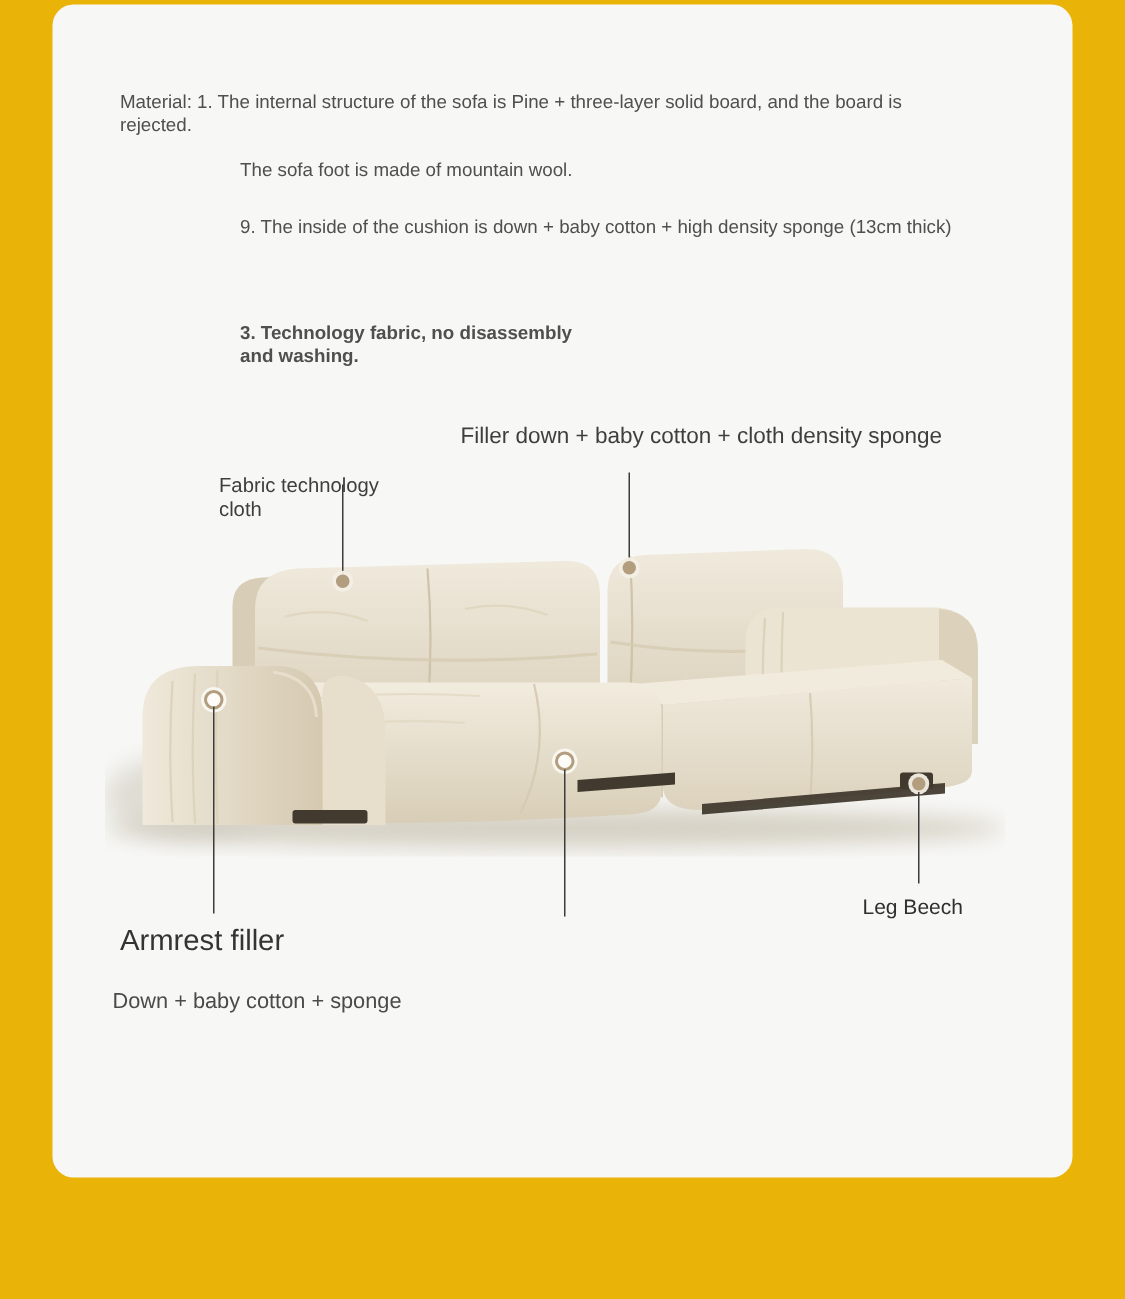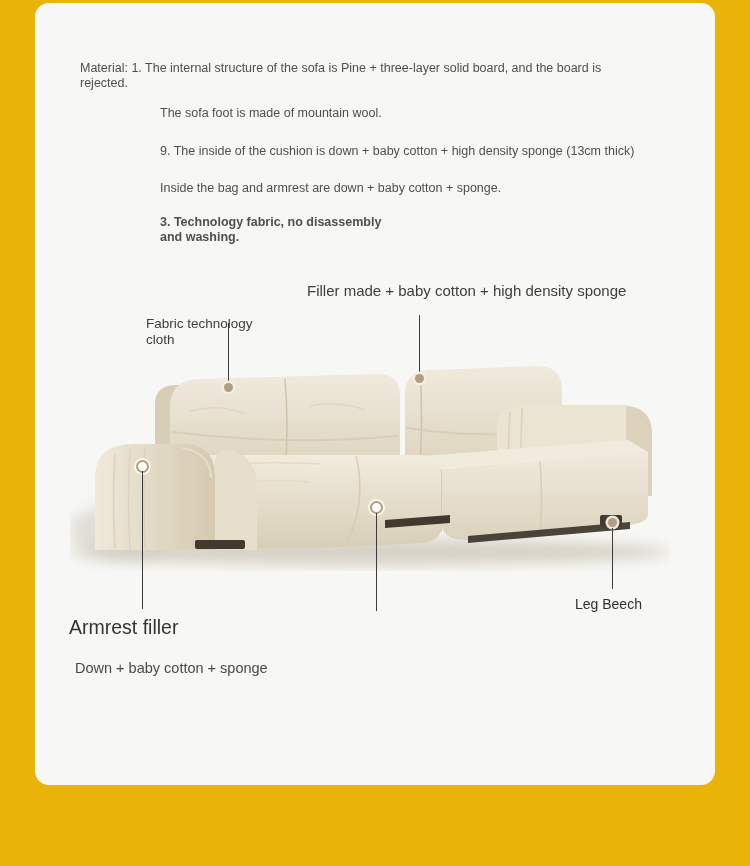--- a/index.html
+++ b/index.html
@@ -16,21 +16,21 @@
   .note{position:absolute;color:#4f4f4f;font-size:12.5px;line-height:14.5px;}
   .note-intro{left:80px;top:61px;width:552px;}
   .note-1{left:160px;top:106px;width:520px;}
   .note-2{left:160px;top:144px;width:530px;}
   .note-3{left:160px;top:181px;width:520px;}
   .note-4{left:160px;top:215px;width:234px;font-weight:bold;}
   
   .lbl{position:absolute;color:#3e3e3e;}
   .lbl-fabric{left:146px;top:285px;width:128px;font-size:13.5px;line-height:16px;margin-top:31px;}
   .lbl-filler{left:307px;top:282px;width:340px;font-size:15px;}
-  .lbl-armrest-title{left:69px;top:616px;font-size:19.5px;color:#343434;}
+  .lbl-armrest-title{left:80px;top:616px;font-size:19.5px;color:#343434;}
   .lbl-armrest-sub{left:75px;top:660px;font-size:14.5px;color:#4a4a4a;}
   .lbl-frame-title{left:307px;top:618px;font-size:16.5px;color:#343434;}
   .lbl-frame-sub{left:307px;top:644px;width:158px;font-size:14px;line-height:17px;color:#4a4a4a;}
   .lbl-leg{left:575px;top:596px;font-size:14px;color:#2f2f2f;}
   
   .cline{position:absolute;width:1px;background:#3c3c3c;}
   .line-fabric{left:228px;top:323px;height:61px;}
   .line-filler{left:419px;top:315px;height:60px;}
   .line-armrest{left:142px;top:471px;height:138px;}
   .line-frame{left:376px;top:513px;height:98px;}
@@ -55,21 +55,20 @@
 </head>
 <body>
 
 <div id="screen">
 
   <div class="card"></div>
 
   <div class="note note-intro">Material: 1. The internal structure of the sofa is Pine + three-layer solid board, and the board is rejected.</div>
   <div class="note note-1">The sofa foot is made of mountain wool.</div>
   <div class="note note-2">9. The inside of the cushion is down + baby cotton + high density sponge (13cm thick)</div>
-  <div class="note note-3">Inside the bag and armrest are down + baby cotton + sponge.</div>
   <div class="note note-4">3. Technology fabric, no disassembly and washing.</div>
 
   <svg class="sofa" viewBox="0 0 600 215" xmlns="http://www.w3.org/2000/svg" role="img">
     <defs>
       <linearGradient id="gCream" x1="0" y1="0" x2="0" y2="1">
         <stop offset="0" stop-color="#f0eadd"></stop>
           <stop offset="1" stop-color="#dcd2bd"></stop>
       </linearGradient>
       <linearGradient id="gSeat" x1="0" y1="0" x2="0" y2="1">
         <stop offset="0" stop-color="#f2ecdf"></stop>
@@ -138,21 +137,21 @@
       <rect x="125" y="184" width="50" height="9" rx="2"></rect>
       <polygon points="315,164 380,159 380,167 315,172"></polygon>
       <rect x="530" y="159" width="22" height="11" rx="2"></rect>
     </g>
   </svg>
 
   <div class="lbl lbl-fabric">Fabric technology cloth</div>
   <div class="cline line-fabric"></div>
   <div class="dot-solid dot-fabric"></div>
 
-  <div class="lbl lbl-filler">Filler made + baby cotton + high density sponge</div>
+  <div class="lbl lbl-filler">Filler down + baby cotton + cloth density sponge</div>
   <div class="cline line-filler"></div>
   <div class="dot-solid dot-filler"></div>
 
   <div class="dot-ring dot-armrest"></div>
   <div class="cline line-armrest"></div>
   <div class="lbl lbl-armrest-title">Armrest filler</div>
   <div class="lbl lbl-armrest-sub">Down + baby cotton + sponge</div>
 
   <div class="dot-ring dot-frame"></div>
   <div class="cline line-frame"></div>

